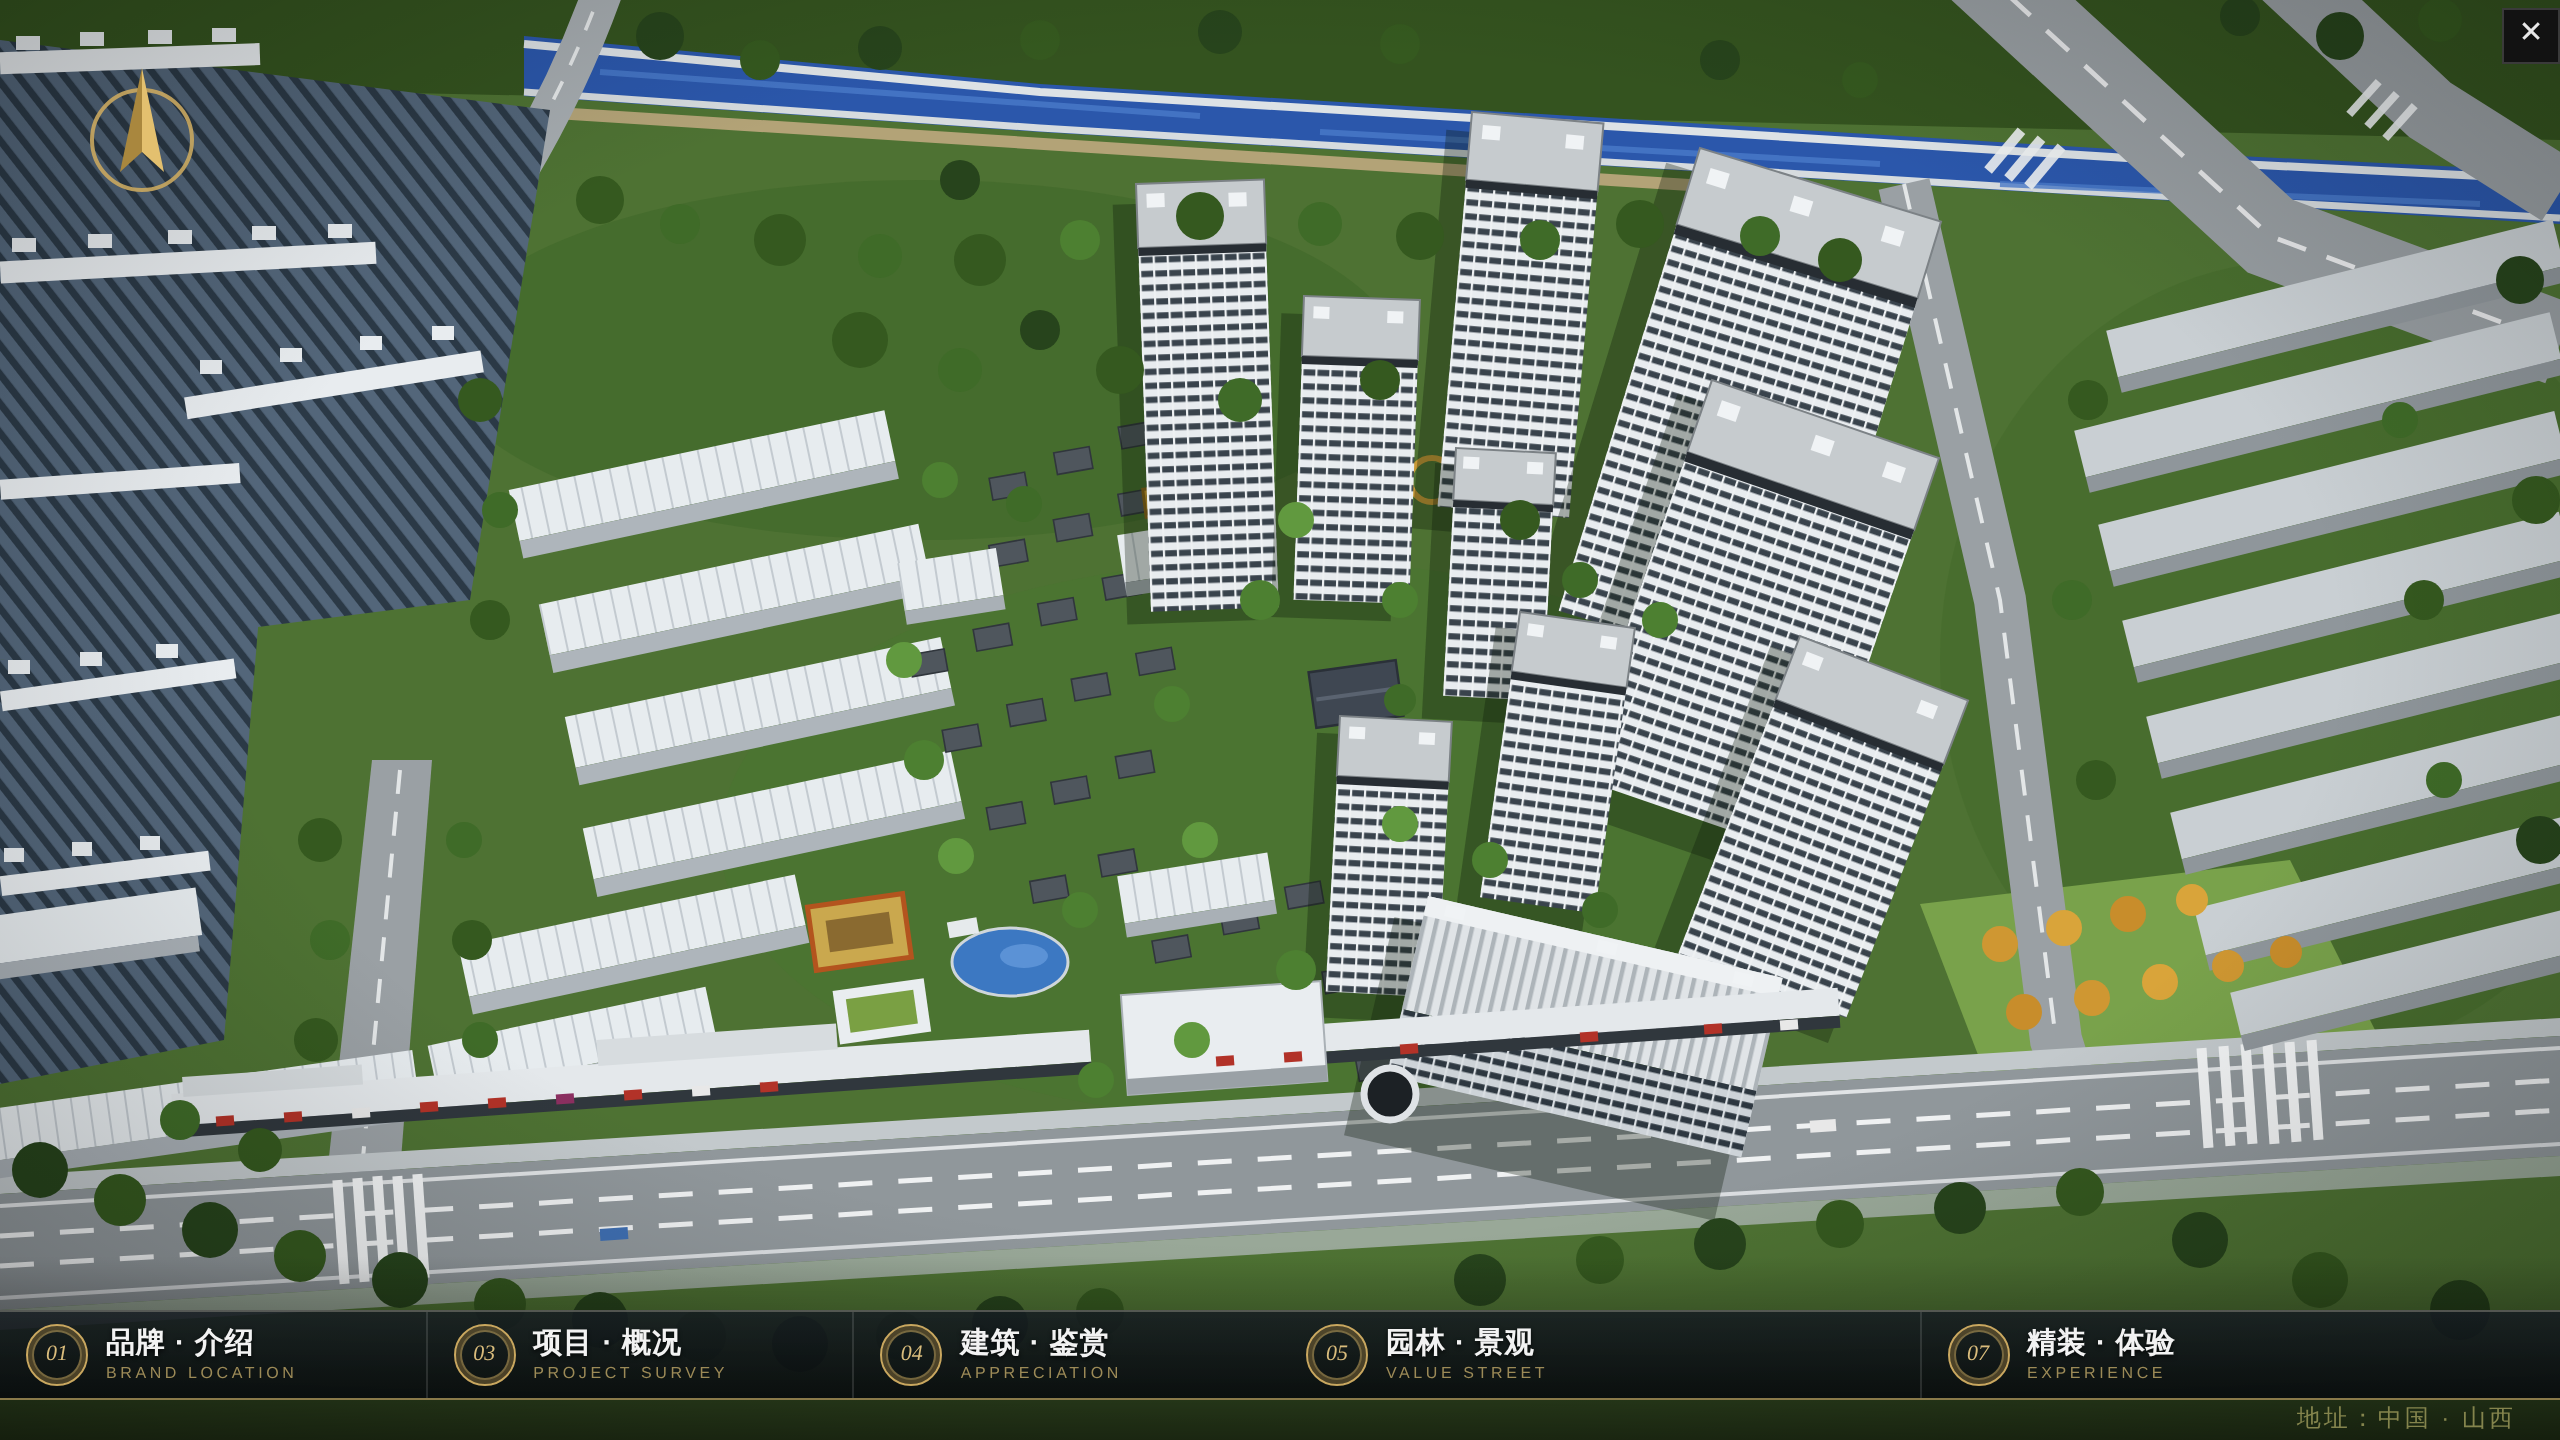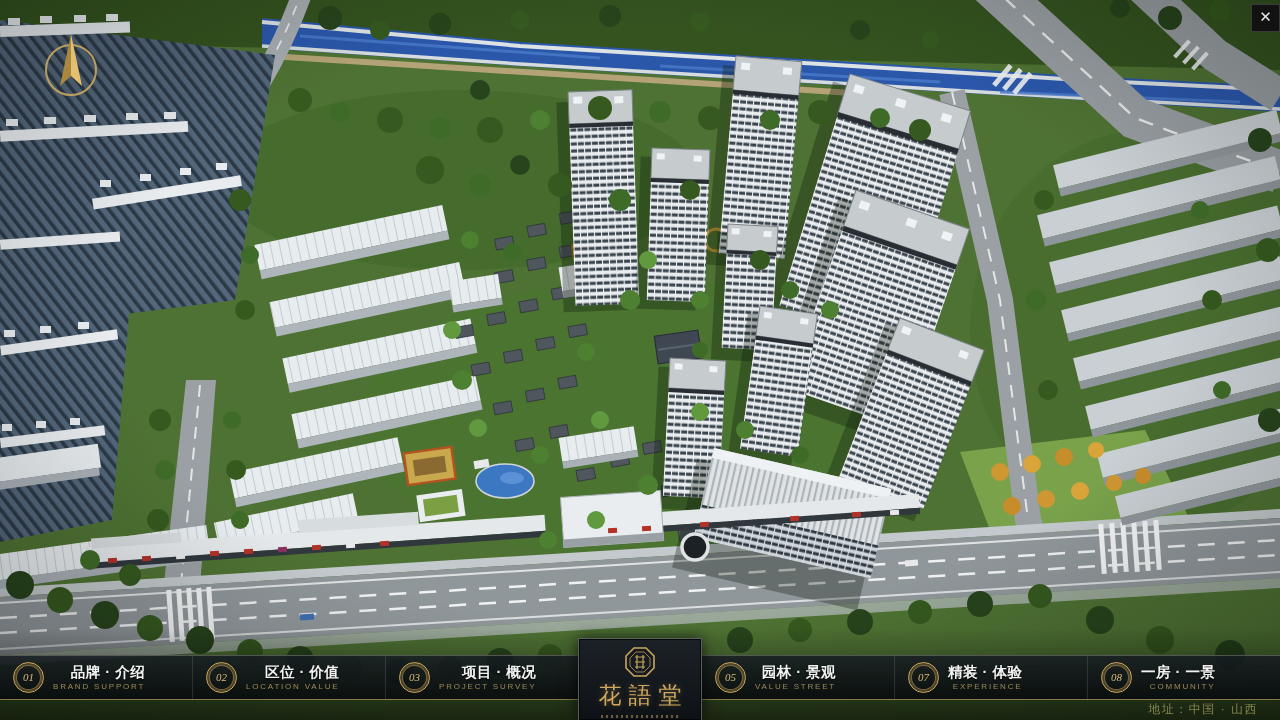--- a/index.html
+++ b/index.html
@@ -28,21 +28,21 @@
      border-bottom:1px solid #8a7a4a;box-sizing:border-box;z-index:5;}
   .nav-group{flex:1;display:flex;min-width:0;}
   .nav-item{flex:1;display:flex;align-items:center;gap:9px;padding-left:13px;min-width:0;cursor:pointer;}
   .nav-item + .nav-item{border-left:1px solid rgba(255,255,255,.12);}
   .badge{flex:none;width:29px;height:29px;border-radius:50%;border:1px solid #c9a75f;
      box-shadow:inset 0 0 0 2px rgba(0,0,0,.35), inset 0 0 0 3px rgba(201,167,95,.55);
      display:flex;align-items:center;justify-content:center;}
   .badge .num{display:block;font-family:"Liberation Serif",serif;font-style:italic;
      font-size:11px;color:#d9bc7c;line-height:1;}
   .badge .num::first-letter{font-size:11px;}
-  .nav-txt{display:flex;flex-direction:column;line-height:1.15;min-width:0;text-align:right;}
+  .nav-txt{display:flex;flex-direction:column;line-height:1.15;min-width:0;}
   .nav-zh{font-size:14.5px;font-weight:bold;color:#f2f2f2;white-space:nowrap;letter-spacing:.5px;
      text-shadow:0 1px 2px rgba(0,0,0,.8);}
   .nav-en{font-size:8px;color:#9c8a57;letter-spacing:1.8px;white-space:nowrap;margin-top:2px;}
 
   .logo-box{flex:none;width:124px;height:83px;margin-top:-18px;z-index:6;position:relative;
      background:linear-gradient(180deg,#1c2127,#0e1216);
      border:1px solid #5a5f64;box-shadow:inset 0 0 0 1px rgba(0,0,0,.7),0 0 14px rgba(0,0,0,.7);
      display:flex;flex-direction:column;align-items:center;justify-content:flex-start;padding-top:7px;box-sizing:border-box;}
   .logo-name{font-family:"Liberation Serif",serif;font-size:23px;color:#cfa85e;letter-spacing:7px;
      text-indent:7px;margin-top:2px;text-shadow:0 0 6px rgba(207,168,94,.35);}
@@ -575,78 +575,60 @@
   <div class="close-btn">✕</div>
 
   <div class="navbar">
     <div class="nav-group">
       <div class="nav-item">
         <div class="badge">
             <span class="num">01</span>
           </div>
         <div class="nav-txt">
             <span class="nav-zh">品牌 · 介绍</span>
-        <span class="nav-en">BRAND SUPPORT</span>
-          </div>
-      </div>
-      <div class="nav-item">
-        <div class="badge">
-            <span class="num">02</span>
-          </div>
-        <div class="nav-txt">
-            <span class="nav-zh">区位 · 价值</span>
-        <span class="nav-en">LOCATION VALUE</span>
+        <span class="nav-en">BRAND LOCATION</span>
           </div>
       </div>
       <div class="nav-item">
         <div class="badge">
             <span class="num">03</span>
           </div>
         <div class="nav-txt">
             <span class="nav-zh">项目 · 概况</span>
         <span class="nav-en">PROJECT SURVEY</span>
           </div>
       </div>
+      <div class="nav-item">
+        <div class="badge">
+            <span class="num">04</span>
+          </div>
+        <div class="nav-txt">
+            <span class="nav-zh">建筑 · 鉴赏</span>
+        <span class="nav-en">APPRECIATION</span>
+          </div>
+      </div>
     </div>
 
-    <div class="logo-box">
-      <svg width="32" height="32" viewBox="0 0 32 32">
-        <polygon points="10,2 22,2 30,10 30,22 22,30 10,30 2,22 2,10" fill="#161b20" stroke="#c9a75f" stroke-width="1.6"></polygon>
-        <polygon points="12,6 20,6 26,12 26,20 20,26 12,26 6,20 6,12" fill="none" stroke="#9b8050" stroke-width="1"></polygon>
-        <path d="M11,11 h10 M11,16 h10 M11,21 h10 M13,9 v14 M19,9 v14" stroke="#c9a75f" stroke-width="1.2"></path>
-      </svg>
-      <div class="logo-name">花語堂</div>
-      <div class="logo-deco"></div>
-    </div>
 
     <div class="nav-group">
       <div class="nav-item">
         <div class="badge">
             <span class="num">05</span>
           </div>
         <div class="nav-txt">
             <span class="nav-zh">园林 · 景观</span>
         <span class="nav-en">VALUE STREET</span>
           </div>
       </div>
       <div class="nav-item">
         <div class="badge">
             <span class="num">07</span>
           </div>
         <div class="nav-txt">
             <span class="nav-zh">精装 · 体验</span>
         <span class="nav-en">EXPERIENCE</span>
           </div>
       </div>
-      <div class="nav-item">
-        <div class="badge">
-            <span class="num">08</span>
-          </div>
-        <div class="nav-txt">
-            <span class="nav-zh">一房 · 一景</span>
-        <span class="nav-en">COMMUNITY</span>
-          </div>
-      </div>
     </div>
   </div>
 
   <div class="address">地址：中国 · 山西</div>
 </div>
 
 </body></html>

